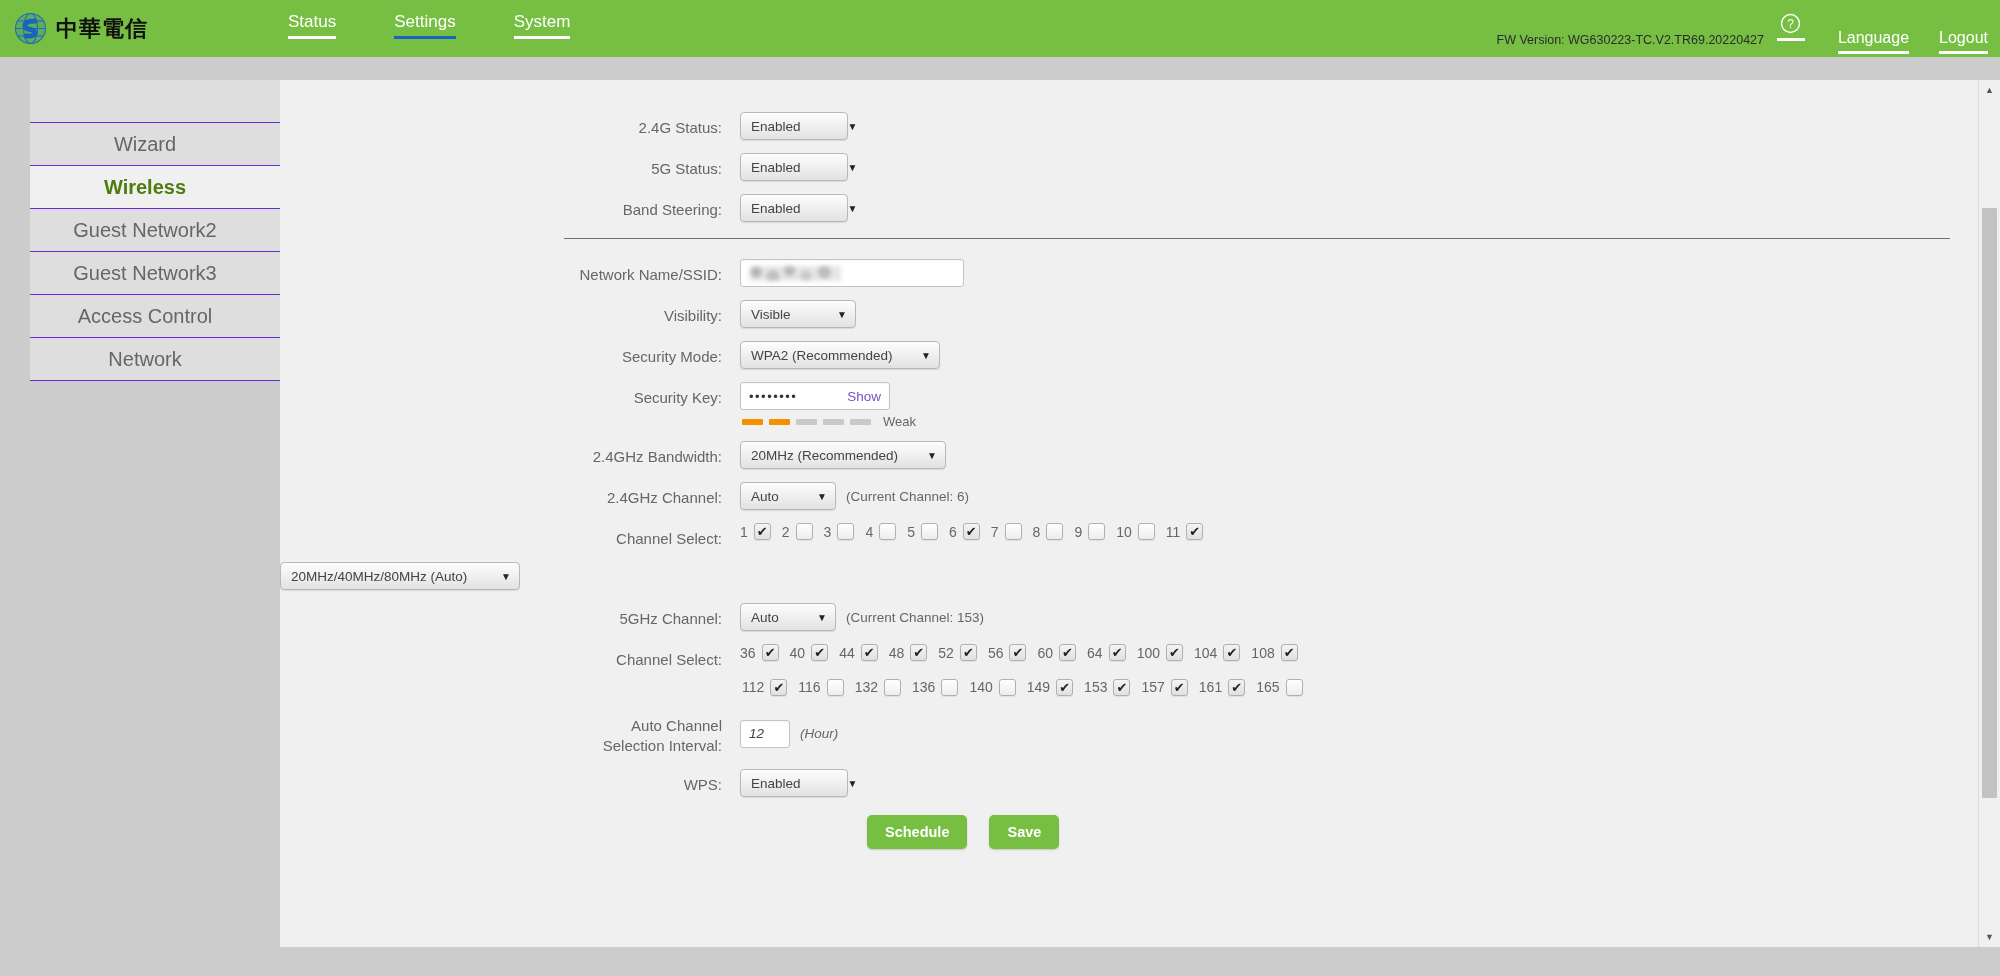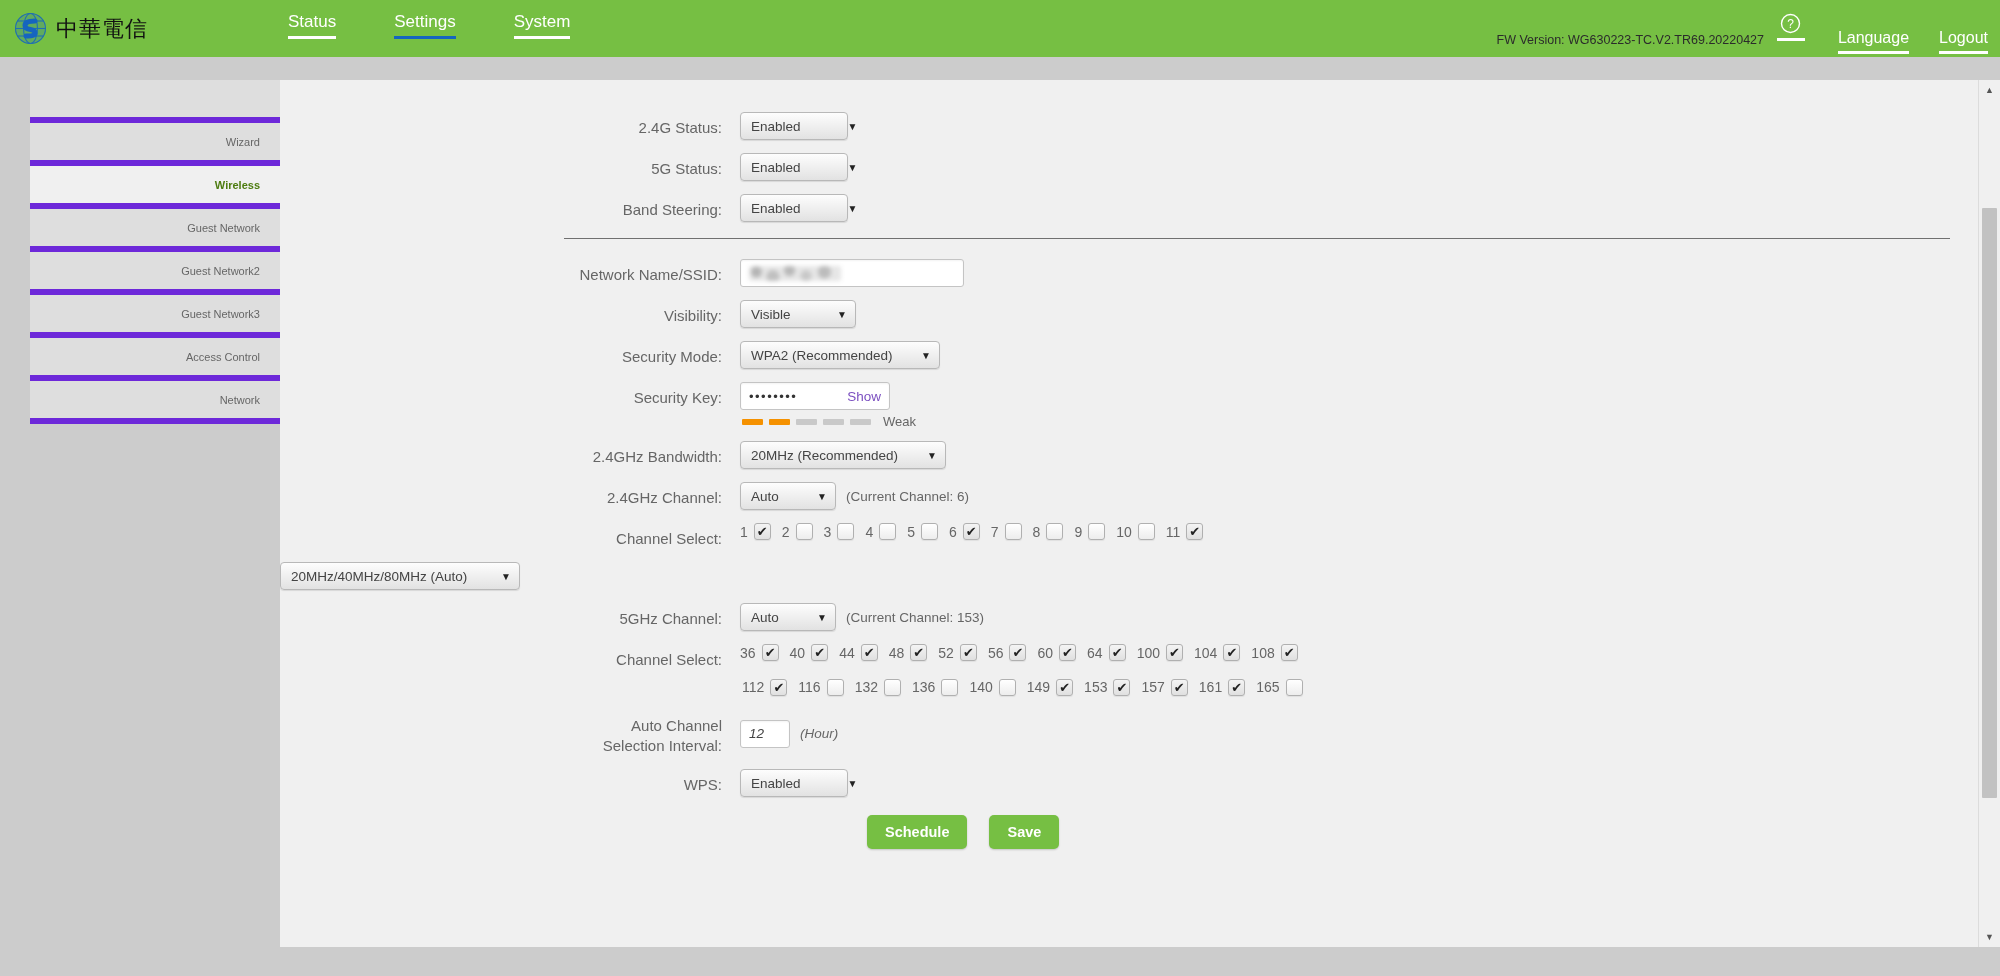--- a/index.html
+++ b/index.html
@@ -25,21 +25,21 @@
     margin-left: 14px;
     gap: 9px;
   }
   .logo-globe {
     width: 33px; height: 33px;
     position: relative;
   }
   .logo-text {
     color: #111;
     font-size: 22px;
-    font-weight: normal;
+    font-weight: bold;
     letter-spacing: 1px;
     font-family: "DejaVu Sans", sans-serif;
   }
   .nav {
     display: flex;
     align-items: flex-start;
     margin-left: 140px;
     gap: 58px;
     align-self: flex-start;
     margin-top: 13px;
@@ -115,27 +115,27 @@
   }
   .rail { width: 30px; background: #cccccc; }
   .sidebar {
     width: 250px;
     background: #cccccc;
     padding-top: 23px;
   }
   .side-item {
     height: 43px;
     background: #dedede;
-    border-bottom: 6px solid #6d28d9;
+    border-bottom: 1px solid #6d28d9;
     display: flex;
     align-items: center;
-    justify-content: flex-end;
+    justify-content: center;
     padding-right: 20px;
     color: #666666;
-    font-size: 11px;
+    font-size: 20px;
     cursor: pointer;
   }
   .side-item.blank { cursor: default; }
   .side-item.active { background: #f0f0f0; color: #4d7c0f; font-weight: bold; }
 
   .content-outer {
     flex: 1;
     background: #cccccc;
     padding-top: 23px;
     padding-bottom: 29px;
@@ -368,23 +368,20 @@
     <div class="side-item blank">
       <span></span>
     </div>
     <div class="side-item">
       <span>Wizard</span>
     </div>
     <div class="side-item active">
       <span>Wireless</span>
     </div>
     <div class="side-item">
-      <span>Guest Network</span>
-    </div>
-    <div class="side-item">
       <span>Guest Network2</span>
     </div>
     <div class="side-item">
       <span>Guest Network3</span>
     </div>
     <div class="side-item">
       <span>Access Control</span>
     </div>
     <div class="side-item">
       <span>Network</span>

